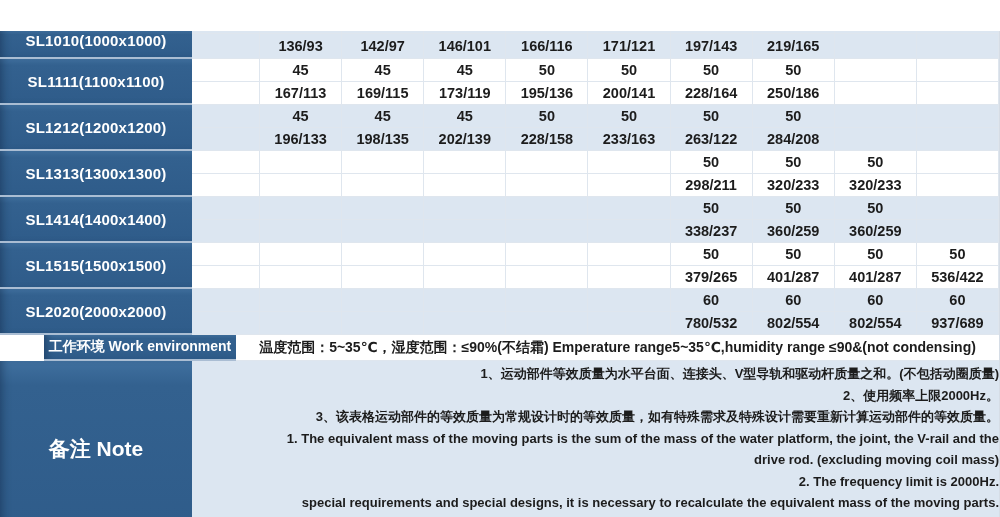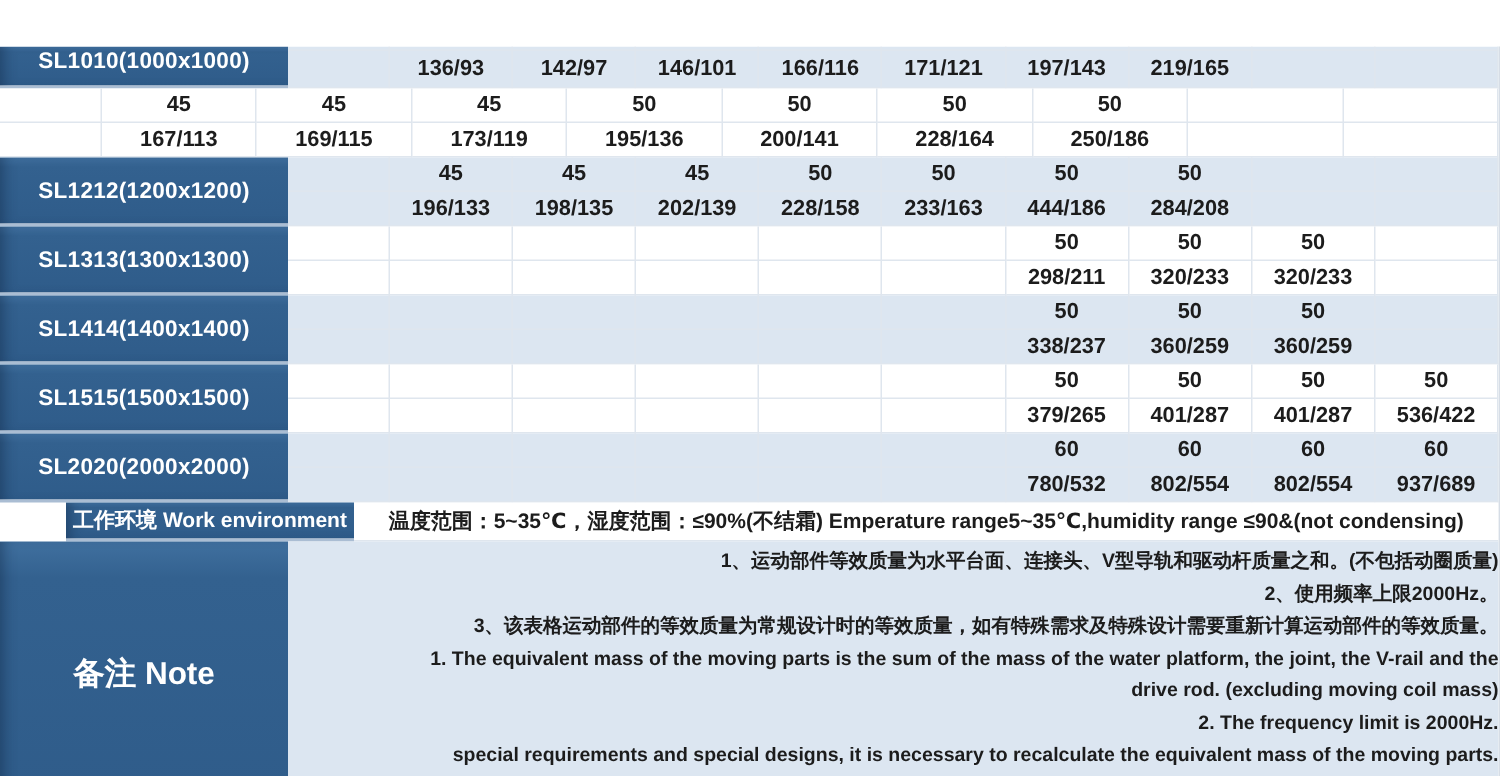--- a/index.html
+++ b/index.html
@@ -95,20 +95,21 @@
             <div class="cell">166/116</div>
             <div class="cell">171/121</div>
             <div class="cell">197/143</div>
             <div class="cell">219/165</div>
             <div class="cell"></div>
             <div class="cell"></div>
           </div>
         </div>
       </div>
       <div class="group">
+        <div class="group-header">SL1111(1100x1100)</div>
         <div class="group-body">
           <div class="sub-row r1">
             <div class="cell"></div>
             <div class="cell">45</div>
             <div class="cell">45</div>
             <div class="cell">45</div>
             <div class="cell">50</div>
             <div class="cell">50</div>
             <div class="cell">50</div>
             <div class="cell">50</div>
@@ -144,21 +145,21 @@
             <div class="cell"></div>
             <div class="cell"></div>
           </div>
           <div class="sub-row r2">
             <div class="cell"></div>
             <div class="cell">196/133</div>
             <div class="cell">198/135</div>
             <div class="cell">202/139</div>
             <div class="cell">228/158</div>
             <div class="cell">233/163</div>
-            <div class="cell">444/186</div>
+            <div class="cell">263/122</div>
             <div class="cell">284/208</div>
             <div class="cell"></div>
             <div class="cell"></div>
           </div>
         </div>
       </div>
       <div class="group">
         <div class="group-header">SL1313(1300x1300)</div>
         <div class="group-body">
           <div class="sub-row r1">

